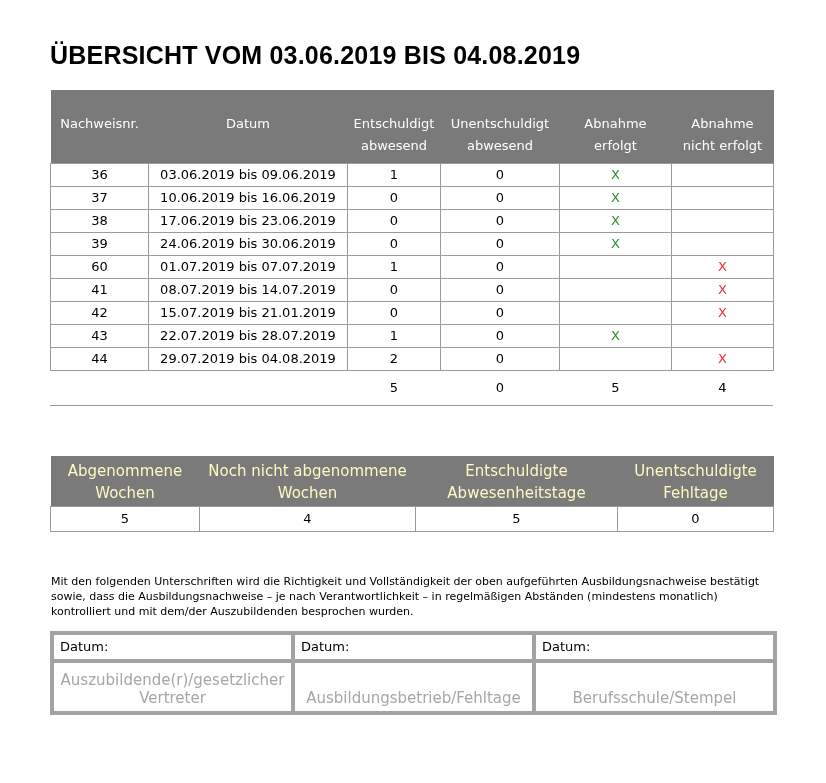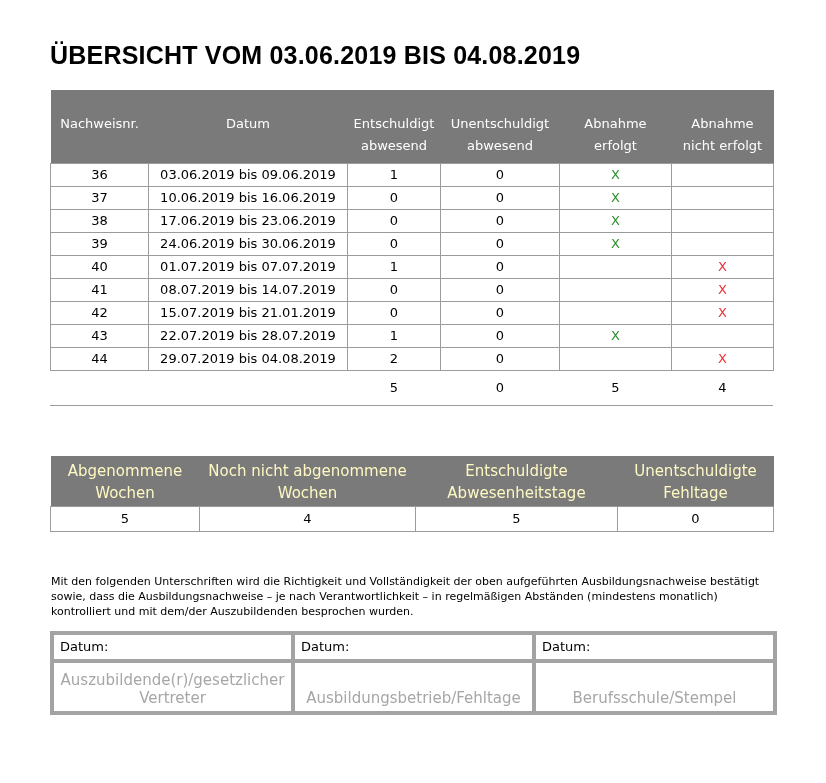--- a/index.html
+++ b/index.html
@@ -242,21 +242,21 @@
         </tr>
         <tr>
           <td>39</td>
           <td class="c-date">24.06.2019 bis 30.06.2019</td>
           <td>0</td>
           <td>0</td>
           <td><span style="color: rgb(47, 143, 47);">X</span></td>
           <td></td>
         </tr>
         <tr>
-          <td>40</td>
+          <td>60</td>
           <td class="c-date">01.07.2019 bis 07.07.2019</td>
           <td>1</td>
           <td>0</td>
           <td></td>
           <td><span style="color: rgb(232, 49, 58);">X</span></td>
         </tr>
         <tr>
           <td>41</td>
           <td class="c-date">08.07.2019 bis 14.07.2019</td>
           <td>0</td>

